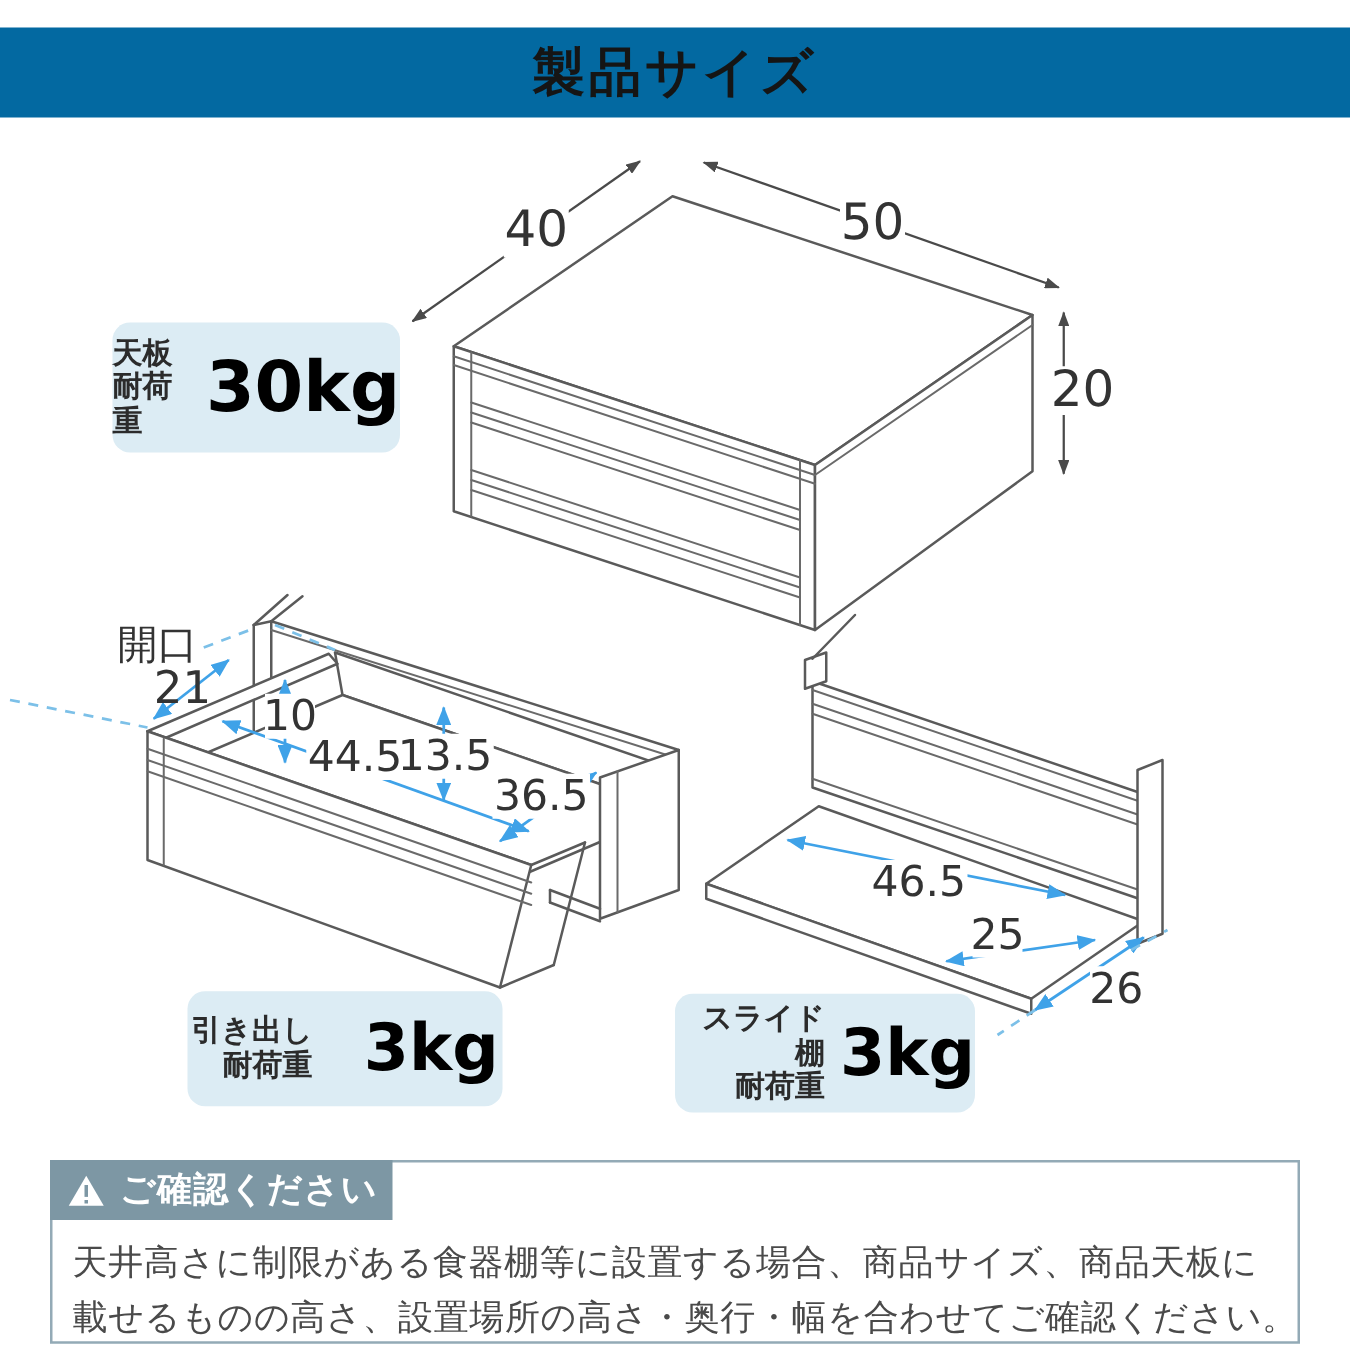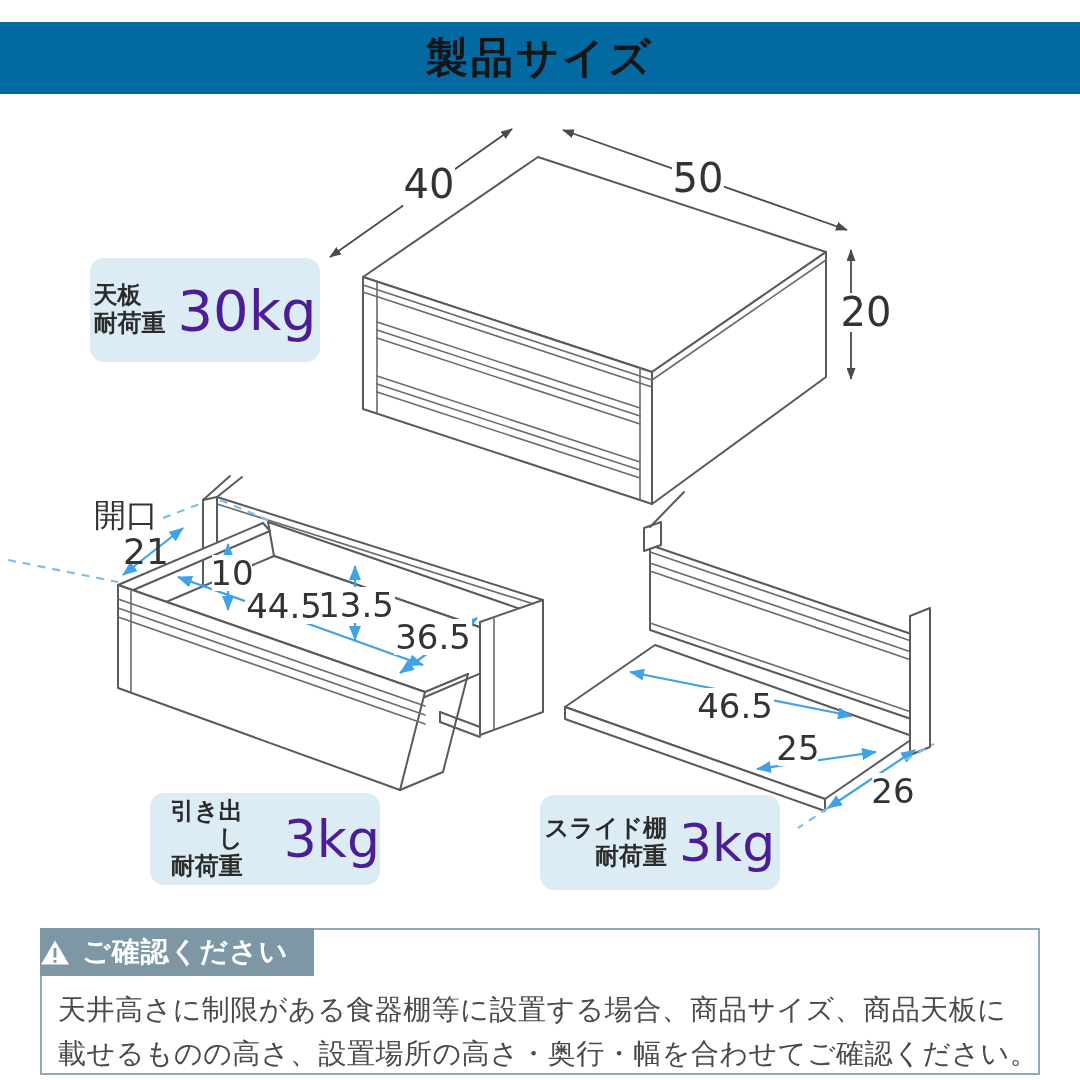--- a/index.html
+++ b/index.html
@@ -8,34 +8,34 @@
   .header-bar{position:absolute;left:0;top:22px;width:1080px;height:72px;background:#0369a1;
               display:flex;align-items:center;justify-content:center;}
   .header-title{font-size:42px;font-weight:bold;color:#151515;letter-spacing:3px;}
   .size-note{position:absolute;left:30px;top:130px;font-size:25px;color:#2e2e2e;}
   svg.draw{position:absolute;left:0;top:0;}
   .load-box{position:absolute;background:#dcecf4;border-radius:14px;display:flex;
             align-items:center;justify-content:center;gap:12px;}
   .load-col{display:flex;flex-direction:column;line-height:1.15;font-weight:bold;color:#2b2b2b;}
   .load-col.align-left{text-align:left;}
   .load-col.align-right{text-align:right;}
-  .load-value{font-weight:normal;color:#4c1d95;}
+  .load-value{font-weight:bold;color:#000000;}
   #top-load{left:90px;top:258px;width:230px;height:104px;}
   #top-load .load-col{font-size:24px;}
   #top-load .load-value{font-size:56px;}
-  #drawer-load{left:150px;top:793px;width:230px;height:92px;gap:41px;}
+  #drawer-load{left:150px;top:793px;width:252px;height:92px;gap:41px;}
   #drawer-load .load-col{font-size:24px;}
   #drawer-load .load-value{font-size:52px;}
   #shelf-load{left:540px;top:795px;width:240px;height:95px;}
   #shelf-load .load-col{font-size:24px;}
   #shelf-load .load-value{font-size:52px;}
   .notice{position:absolute;left:40px;top:928px;width:1000px;height:147px;background:#fff;
           border:2px solid #93aab6;box-sizing:border-box;}
   .notice-badge{position:absolute;left:-2px;top:-2px;width:274px;height:48px;background:#7d97a4;
-                display:flex;align-items:center;gap:12px;box-sizing:border-box;}
+                display:flex;align-items:center;gap:12px;padding-left:14px;box-sizing:border-box;}
   .notice-badge-text{color:#fff;font-size:28px;font-weight:bold;letter-spacing:1px;}
   .notice-body{position:absolute;left:16px;top:58px;width:966px;font-size:28px;color:#4a4a4a;
                line-height:44px;letter-spacing:0.5px;}
   .notice-body span{display:block;white-space:nowrap;}
   text.dim{fill:#333;}
   text.dim-big{font-size:40px;}
   text.dim-mid{font-size:34px;}
 </style>
 </head>
 <body>

